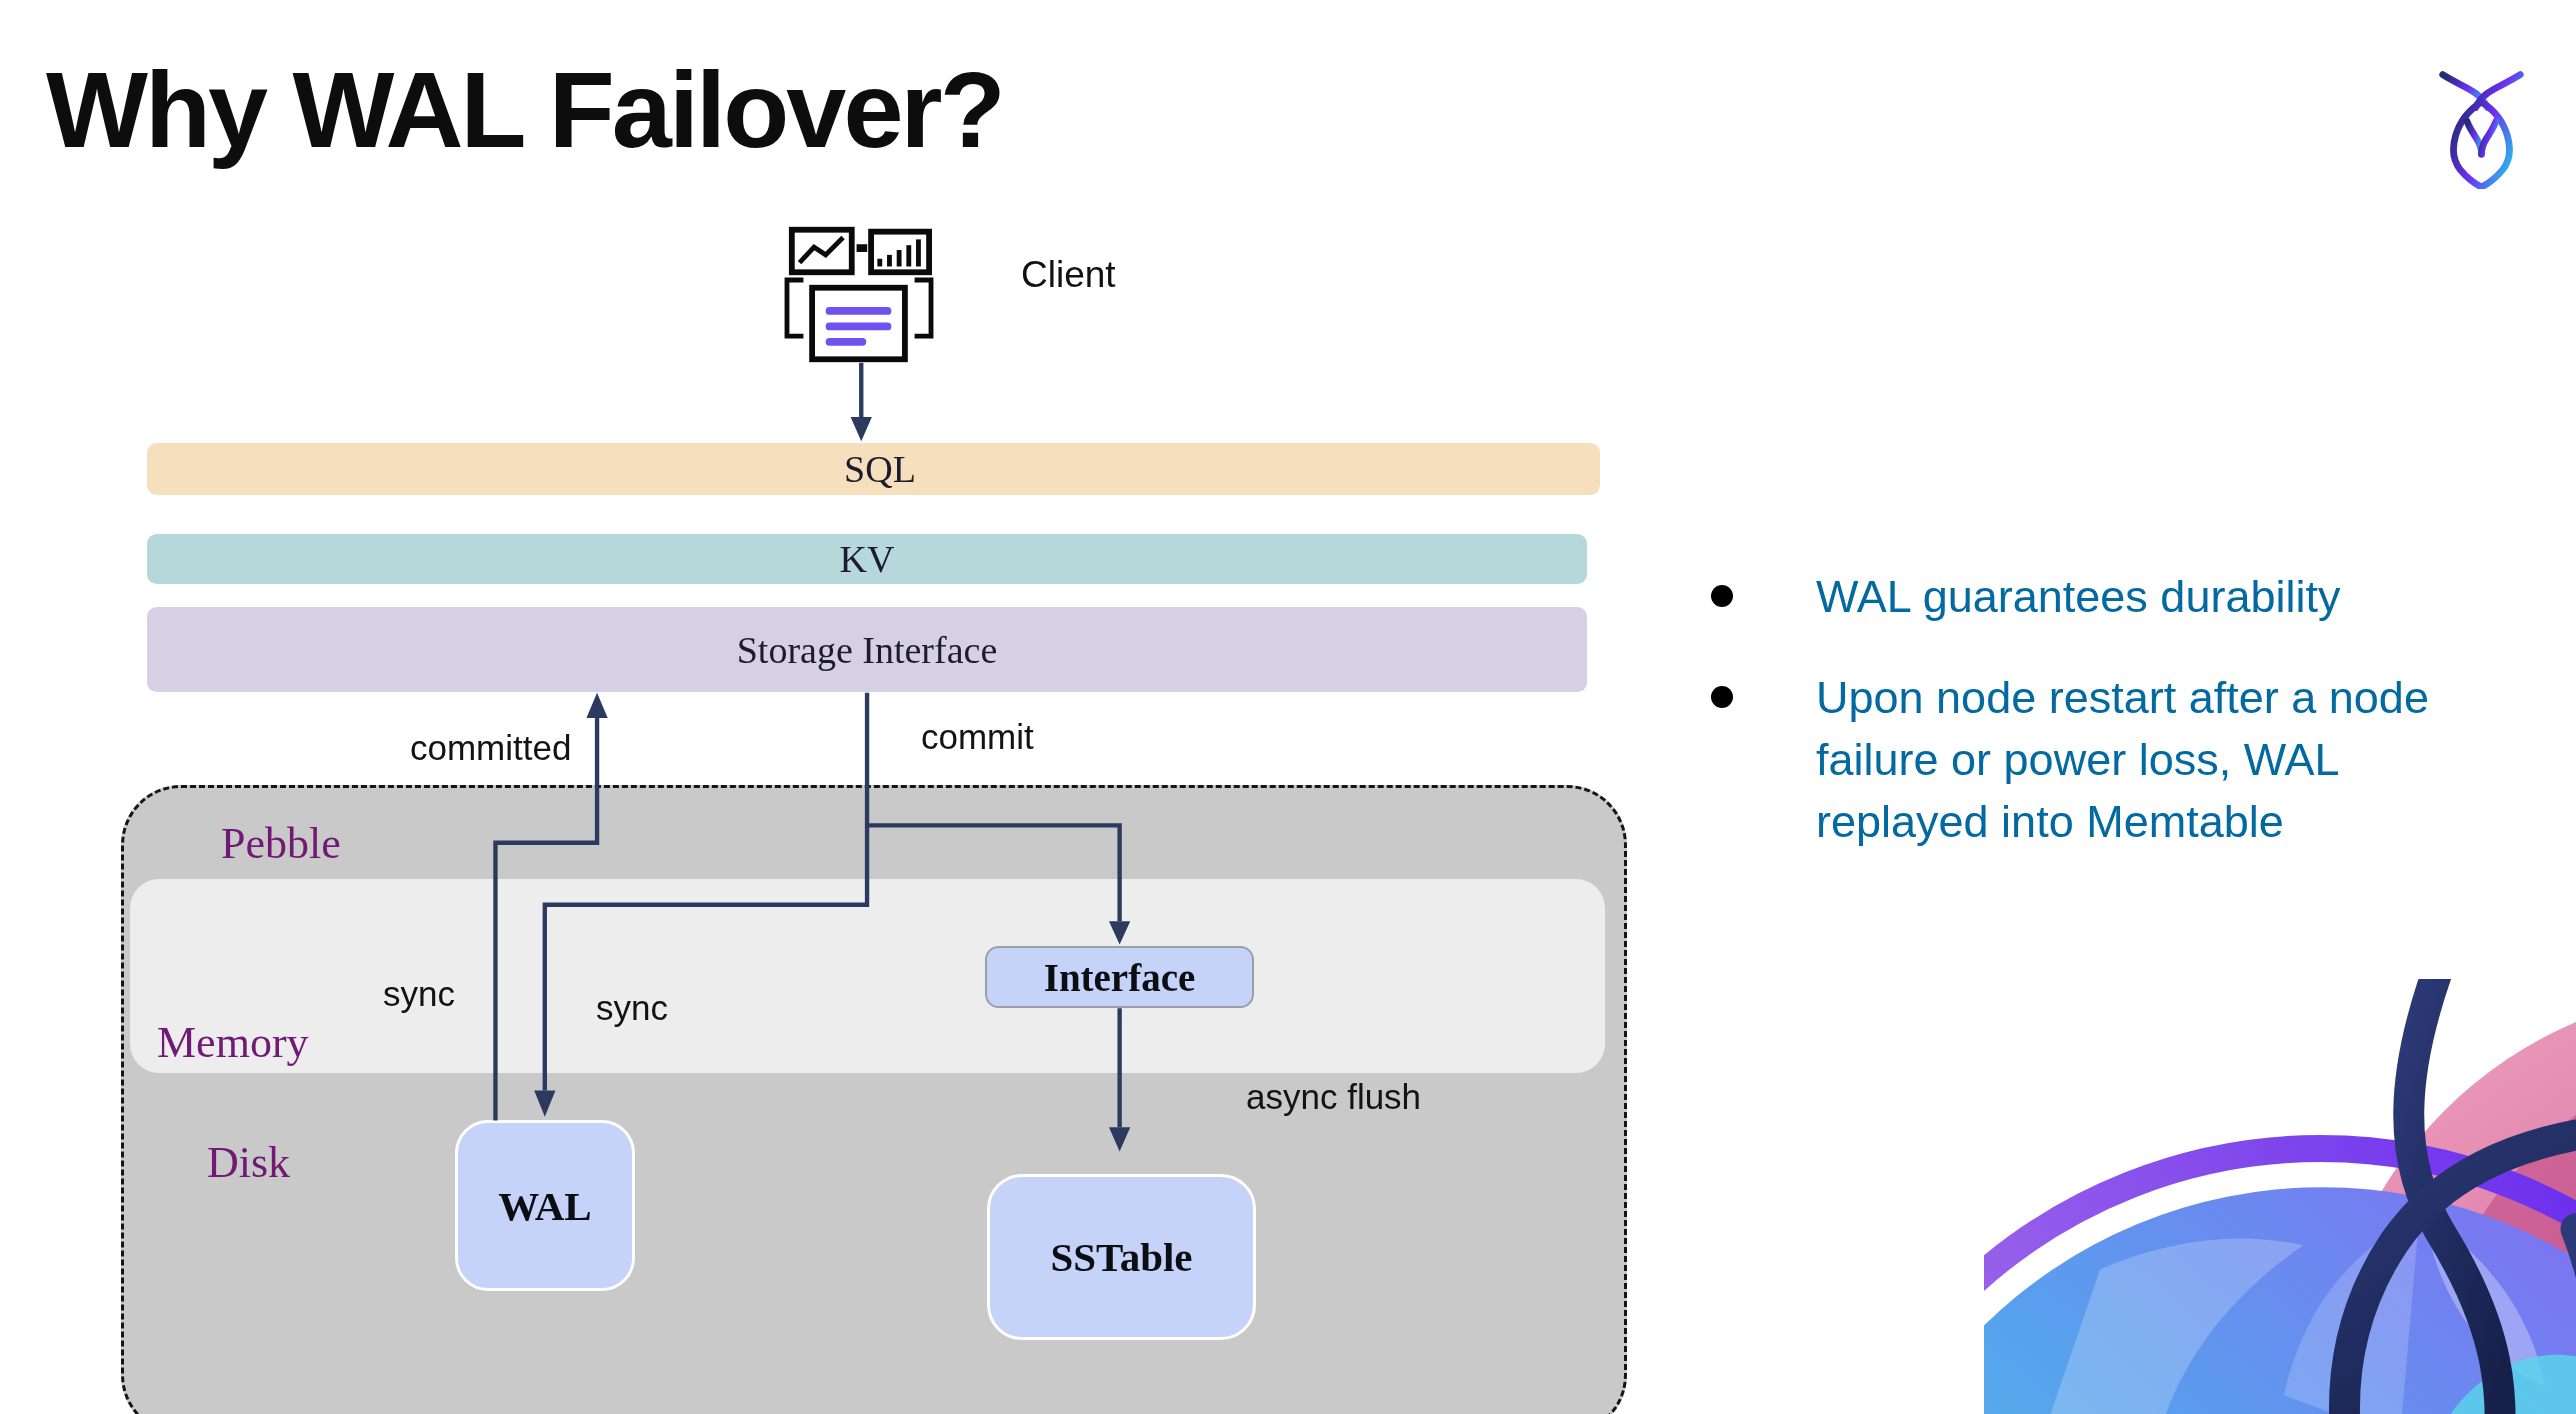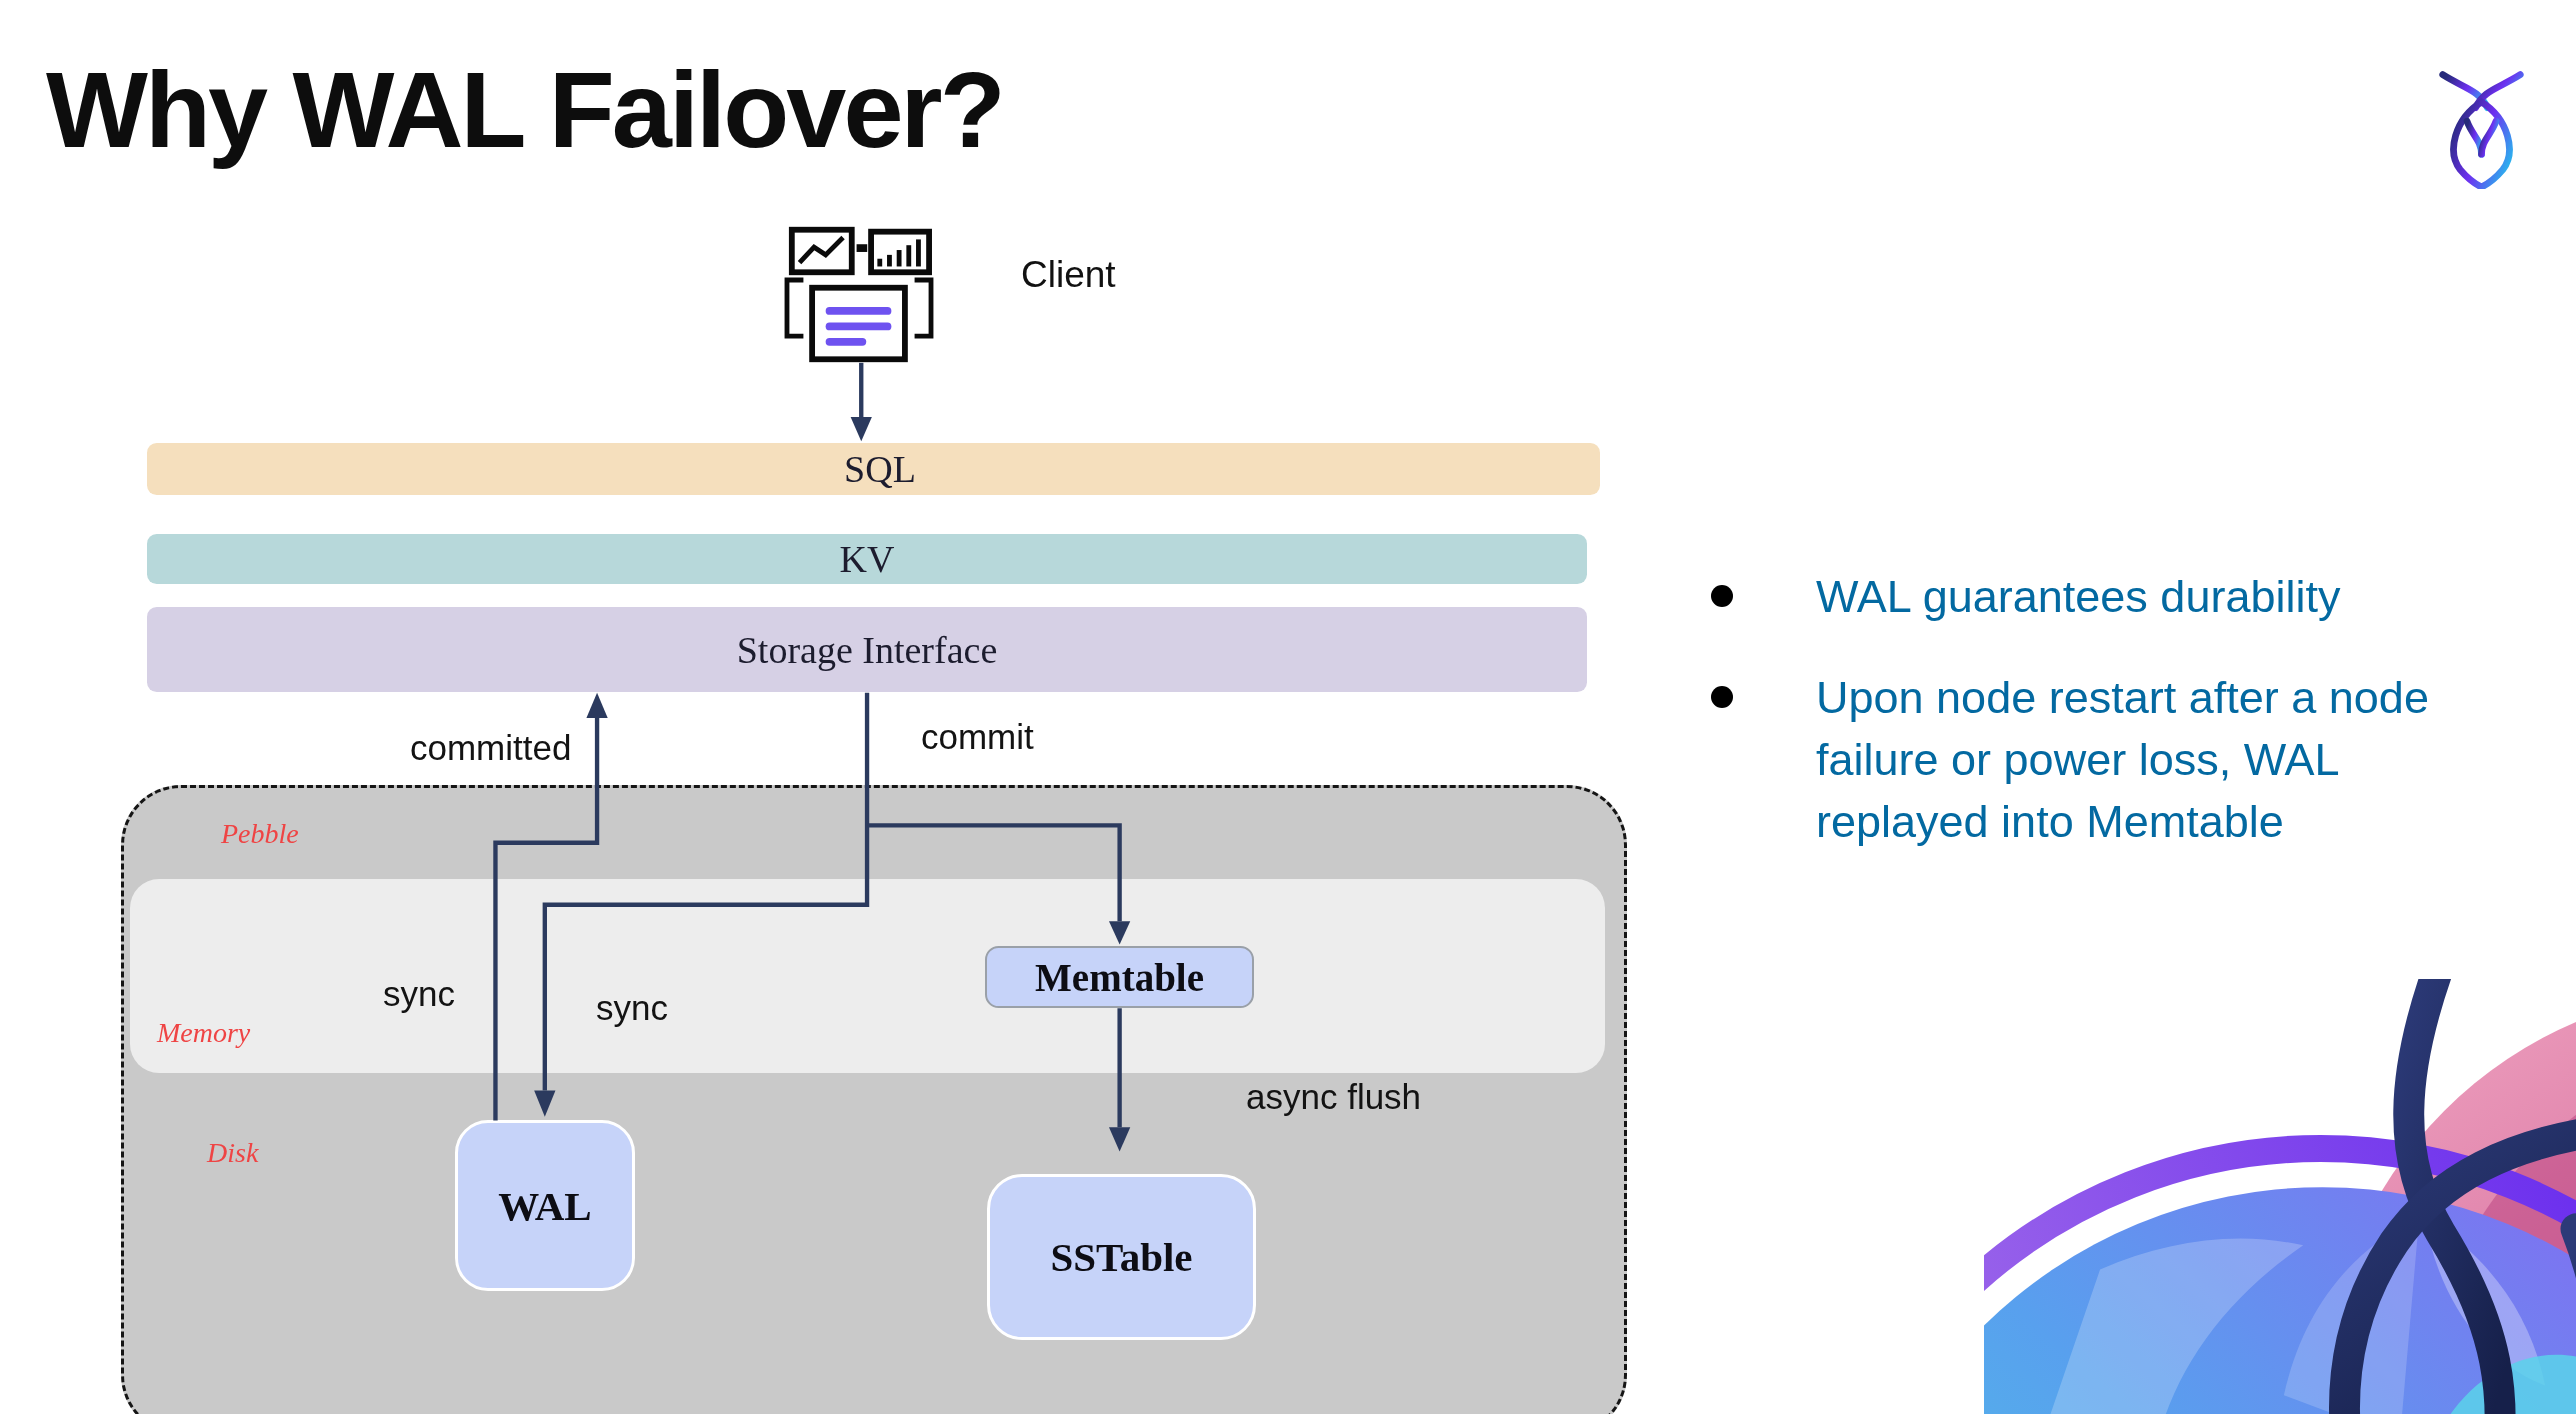--- a/index.html
+++ b/index.html
@@ -48,21 +48,21 @@
     left:121px;top:761px;width:1506px;height:650px;
     border:3.9px dashed #151515;border-radius:60px;
     box-sizing:border-box;
   }
   .memory-band{
     left:130px;top:855px;width:1475px;height:194px;
     border-radius:29px;
   }
   .zone-label{
     font-family:"Liberation Serif",serif;
-    font-size:28px;color:#ef4444;font-style:italic;
+    font-size:44px;color:#701a75;
   }
   .lbl-pebble{left:221px;top:794px;}
   .lbl-memory{left:157px;top:993px;}
   .lbl-disk{left:207px;top:1113px;}
 
   
   .node{
     display:flex;align-items:center;justify-content:center;
     font-family:"Liberation Serif",serif;
     font-weight:bold;color:#0d0d14;
@@ -164,21 +164,21 @@
   <div class="abs pebble" style="background:#c9c9c9;"></div>
   <div class="abs memory-band" style="background:#ededed;"></div>
   <div class="abs zone-label lbl-pebble">Pebble</div>
   <div class="abs zone-label lbl-memory">Memory</div>
   <div class="abs zone-label lbl-disk">Disk</div>
 
   <div class="abs node node-wal" style="background:#c6d3f9;">
     <span>WAL</span>
   </div>
   <div class="abs node node-memtable" style="background:#c6d3f9;">
-    <span>Memtable</span>
+    <span>Interface</span>
   </div>
   <div class="abs node node-sstable" style="background:#c6d3f9;">
     <span>SSTable</span>
   </div>
 
   <svg class="abs arrows" width="2576" height="1415" viewBox="0 0 2662 1462">
     <g fill="none" stroke="#2b3a5e" stroke-width="4.5">
 
       <path d="M 890,350 L 890,406"></path>
 

